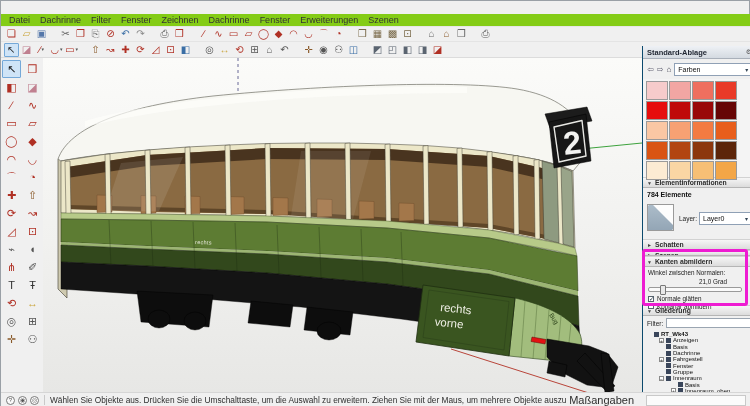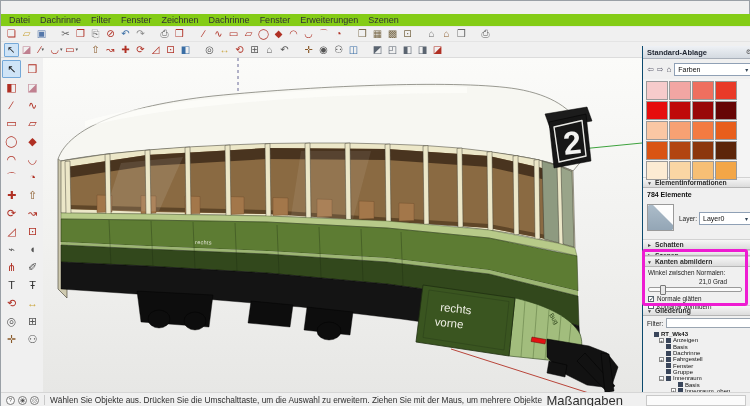--- a/index.html
+++ b/index.html
@@ -97,21 +97,21 @@
   
   .hl-box{position:absolute;left:641px;top:248px;width:106px;height:57px;border:3px solid #ee1cd2;border-radius:3px;z-index:9;pointer-events:none}
 
   
   .statusbar{position:absolute;left:0;top:391px;width:750px;height:15px;background:#f0f0f0;border-top:1px solid #d6d6d6;
     display:flex;align-items:center;gap:3px;padding:0 5px;font-size:8.5px;color:#333}
   .sb-icon{width:9px;height:9px;min-width:9px;border:1px solid #7a7a7a;border-radius:50%;font-size:6px;line-height:1;
     display:flex;align-items:center;justify-content:center;color:#555;background:#fafafa}
   .sb-sep{width:1px;height:10px;background:#c9c9c9;margin:0 2px}
   .sb-hint{flex:1;white-space:nowrap;overflow:hidden;font-size:8.3px;color:#2e2e2e}
-  .sb-measure-label{font-size:13px;color:#2e2e2e;margin-right:20px}
+  .sb-measure-label{font-size:11px;color:#2e2e2e;margin-right:9px}
   .sb-measure{width:100px;height:11px;border:1px solid #c9c9c9;background:#fbfbfb}
 </style>
 </head>
 <body>
 
 <div class="app">
 
 
   <div class="menubar">
 

